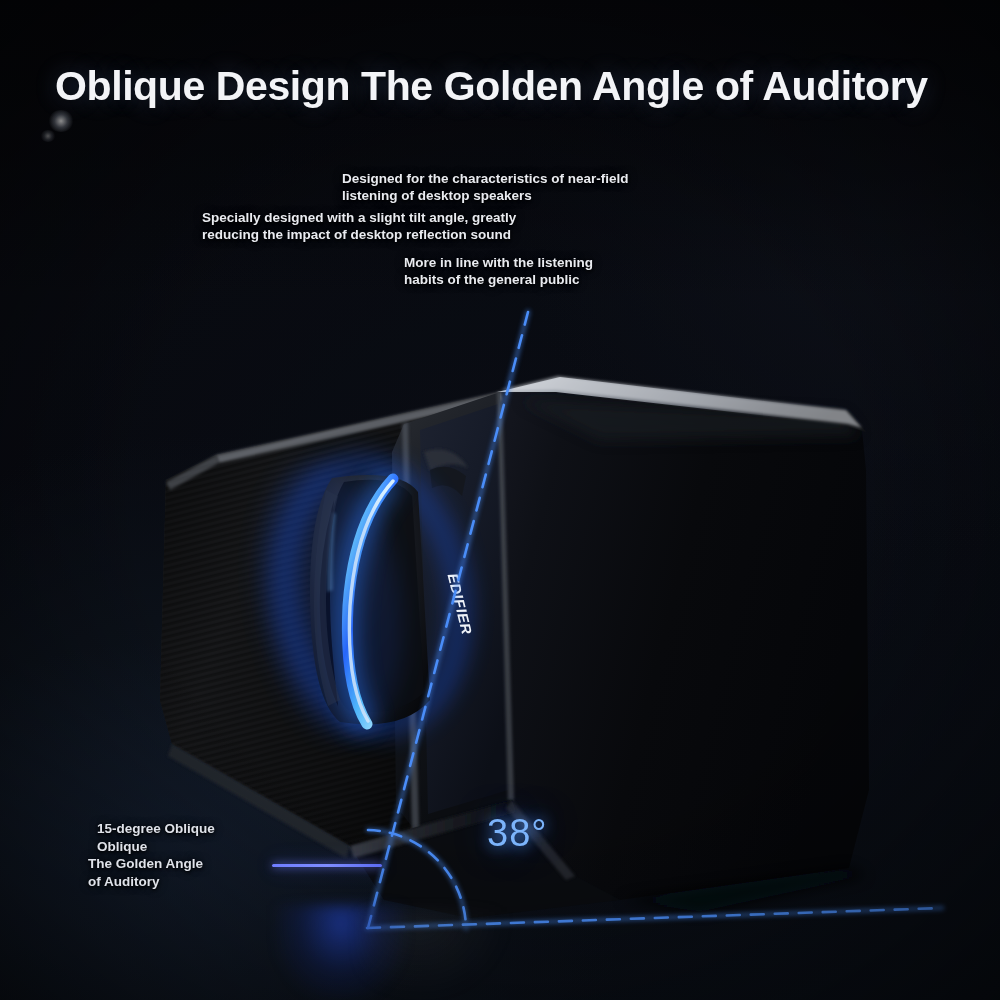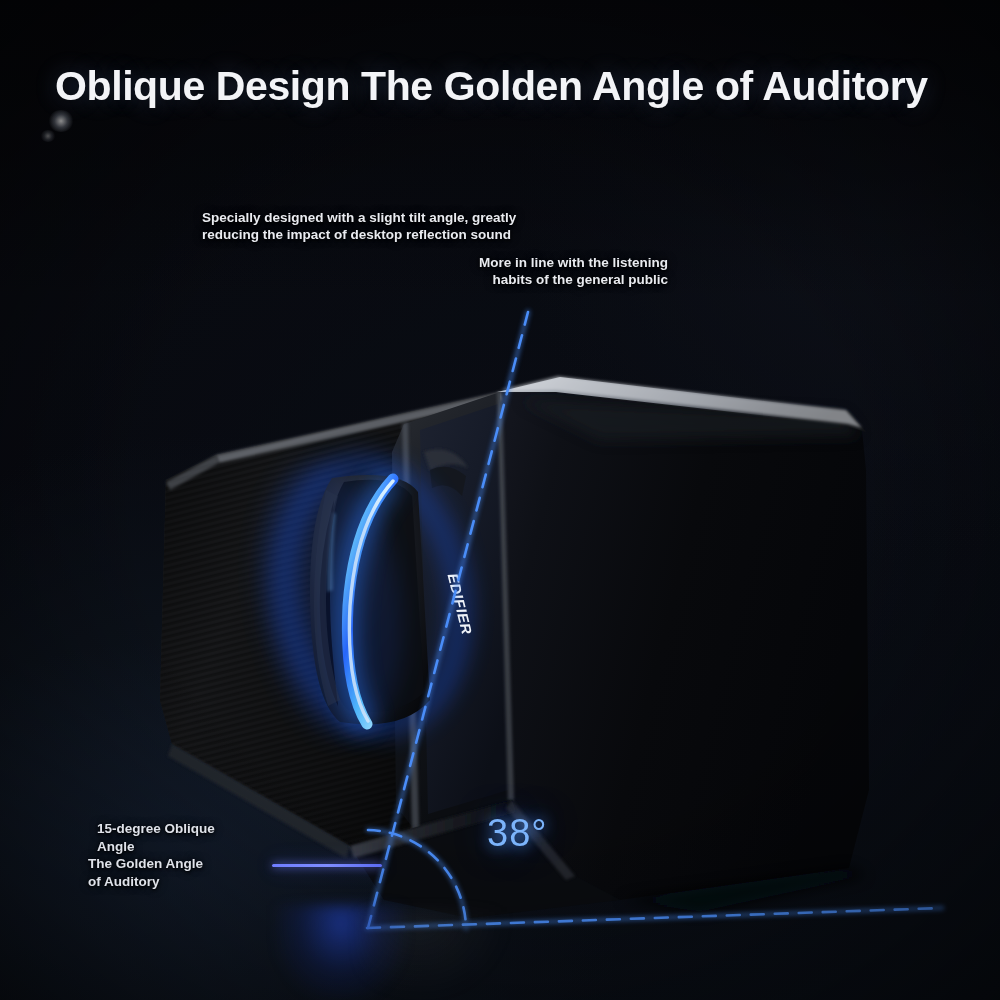--- a/index.html
+++ b/index.html
@@ -47,21 +47,21 @@
     text-shadow:0 0 22px rgba(120,150,210,.30), 0 2px 6px rgba(0,0,0,.9);
   }
 
   
   .feat{
     position:absolute;color:#e9ebf0;font-size:13.5px;font-weight:bold;line-height:1.28;
     text-shadow:0 0 9px rgba(0,0,0,.95), 0 1px 3px rgba(0,0,0,1);
   }
   .feat.f-a{left:342px;top:170px;width:330px;}
   .feat.f-b{left:170px;top:209px;width:360px;margin-left:32px;}
-  .feat.f-c{left:368px;top:254px;width:300px;text-align:right;}
+  .feat.f-c{left:404px;top:254px;width:300px;}
 
   
   .callout{
     position:absolute;color:#dfe2e9;font-size:13.5px;font-weight:bold;line-height:1.3;
     text-shadow:0 0 9px rgba(0,0,0,.9), 0 1px 3px rgba(0,0,0,1);
   }
   .callout.c-a{left:97px;top:820px;width:190px;}
   .callout.c-b{left:88px;top:855px;width:200px;}
 
   .leader-line{
@@ -256,32 +256,36 @@
     </g>
   </svg>
 
   <div class="floor-glow"></div>
   <div class="floor-glow2"></div>
 
   <div class="bg-vignette"></div>
 
   <div class="title">Oblique Design The Golden Angle of Auditory</div>
 
+  <div class="feat f-a">
+    <div>Designed for the characteristics of near-field</div>
+    <div>listening of desktop speakers</div>
+  </div>
   <div class="feat f-b">
     <div>Specially designed with a slight tilt angle, greatly</div>
     <div>reducing the impact of desktop reflection sound</div>
   </div>
   <div class="feat f-c">
     <div>More in line with the listening</div>
     <div>habits of the general public</div>
   </div>
 
   <div class="callout c-a">
     <div>15-degree Oblique</div>
-    <div>Angle</div>
+    <div>Oblique</div>
   </div>
   <div class="callout c-b">
     <div>The Golden Angle</div>
     <div>of Auditory</div>
   </div>
 
   <div class="leader-line"></div>
 
   <div class="deg-label">38°</div>
 

